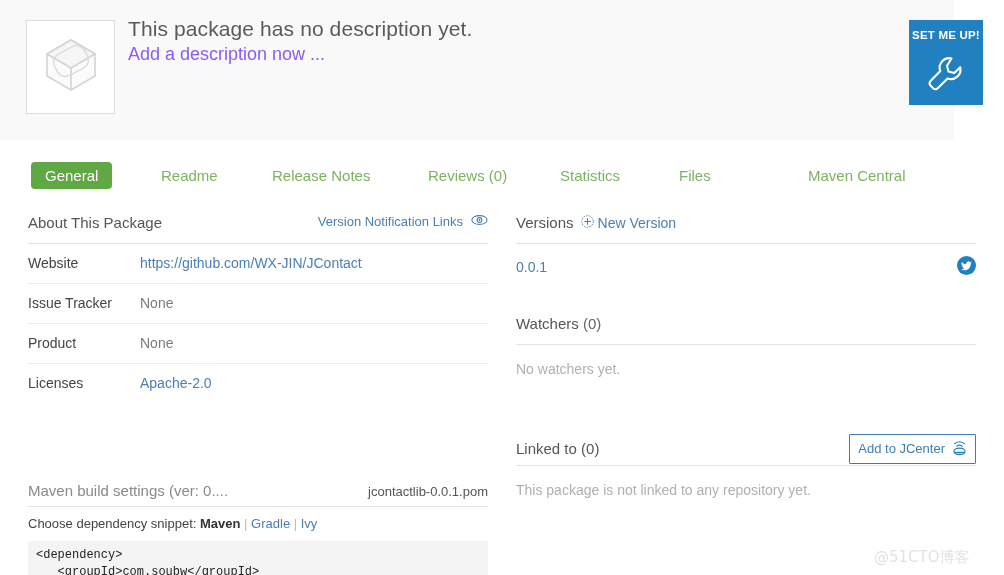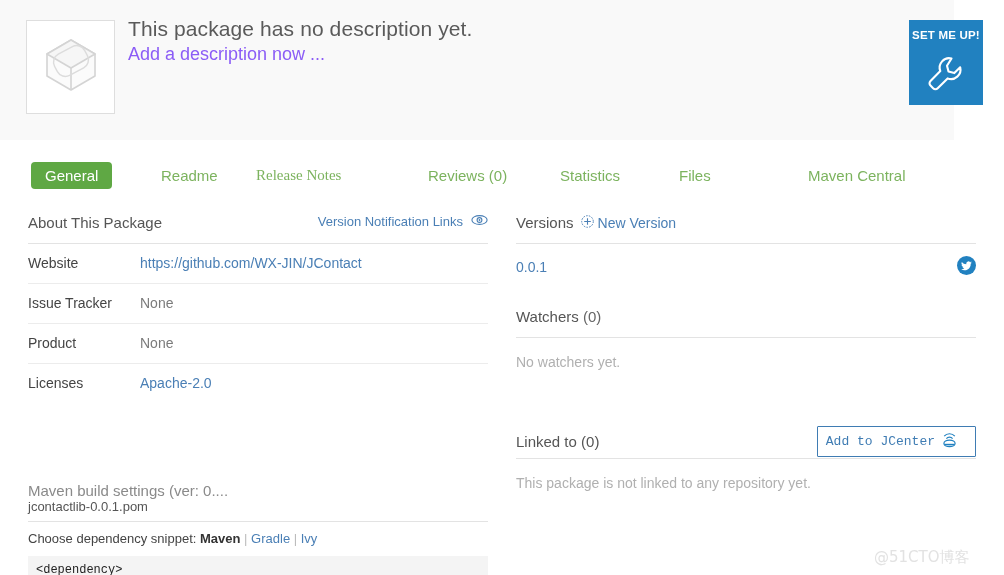--- a/index.html
+++ b/index.html
@@ -91,29 +91,29 @@
     height:40px; padding-top:6px;
   }
   .ver-name { font-size:14px; color:#4a7fb5; cursor:pointer; }
 
   .empty-note { font-size:14px; color:#b0b0b0; padding-top:16px; }
 
   
   .jcenter-btn {
     display:flex; align-items:center; gap:5px;
     border:1px solid #3f7cb3; background:#fff; cursor:pointer;
-    padding:3px 16px 3px 8px; border-radius:1px;font-family:Liberation Mono, monospace;
+    padding:3px 6px 3px 8px; border-radius:1px;
   }
   .jcenter-btn-label { font-size:13px; color:#3f7cb3; white-space:nowrap; }
 
   
   .maven-block { position:absolute; left:28px; top:482px; width:460px; }
   .maven-head {
     display:flex; align-items:baseline; justify-content:space-between;
-    border-bottom:1px solid #e3e3e3; padding-bottom:7px;flex-direction:column;
+    border-bottom:1px solid #e3e3e3; padding-bottom:7px;
   }
   .maven-title { font-size:15px; color:#8a8a8a; white-space:nowrap; }
   .maven-file  { font-size:13px; color:#555555; white-space:nowrap; }
   .snippet-row { padding-top:9px; font-size:13px; color:#444444; white-space:nowrap; }
   .snippet-row .sel { font-weight:bold; color:#333; }
   .snippet-row .opt { color:#4a7fb5; cursor:pointer; }
   .snippet-row .sep { color:#bbb; }
   .code-box {
     margin-top:10px; background:#f4f4f4; width:460px; height:40px;
     overflow:hidden; padding:6px 8px;
@@ -159,21 +159,21 @@
         <svg width="40" height="42" viewBox="0 0 40 42">
           <path d="M25.5 5.5 a9.5 9.5 0 0 0 -11.2 12.6 L4.5 28 a3.2 3.2 0 0 0 0 4.6 l2.6 2.6 a3.2 3.2 0 0 0 4.6 0 l9.9 -9.8 a9.5 9.5 0 0 0 12.6 -11.2 l-5.9 5.9 -5.8 -1.5 -1.5 -5.8 z" fill="none" stroke="#ffffff" stroke-width="2.1" stroke-linejoin="round"></path>
         </svg>
       </span>
     </div>
   </div>
 
   <div class="tabs">
     <div class="tab active" style="left:31px;">General</div>
     <div class="tab" style="left:161px;">Readme</div>
-    <div class="tab" style="left:256px;font-family:Liberation Serif, serif;">Release Notes</div>
+    <div class="tab" style="left:272px;">Release Notes</div>
     <div class="tab" style="left:428px;">Reviews (0)</div>
     <div class="tab" style="left:560px;">Statistics</div>
     <div class="tab" style="left:679px;">Files</div>
     <div class="tab" style="left:808px;">Maven Central</div>
   </div>
 
   <div class="col-left">
 
     <div class="sec-head">
       <span class="sec-title">About This Package</span>
@@ -242,21 +242,21 @@
     <div class="ver-row">
       <span class="ver-name">0.0.1</span>
       <span style="cursor:pointer;">
         <svg width="19" height="19" viewBox="0 0 19 19">
           <circle cx="9.5" cy="9.5" r="9.5" fill="#2181c0"></circle>
           <path d="M14.8 6.4 a4.3 4.3 0 0 1 -1.3 .4 2.2 2.2 0 0 0 1 -1.2 4.4 4.4 0 0 1 -1.4 .6 2.2 2.2 0 0 0 -3.8 2 6.3 6.3 0 0 1 -4.5 -2.3 2.2 2.2 0 0 0 .7 3 2.1 2.1 0 0 1 -1 -.3 2.2 2.2 0 0 0 1.8 2.2 2.2 2.2 0 0 1 -1 0 2.2 2.2 0 0 0 2 1.5 4.4 4.4 0 0 1 -3.2 .9 6.2 6.2 0 0 0 9.6 -5.5 4.4 4.4 0 0 0 1.1 -1.3 z" fill="#ffffff"></path>
         </svg>
       </span>
     </div>
 
-    <div class="sec-head" style="margin-top:24px;">
+    <div class="sec-head" style="margin-top:31px;">
       <span class="sec-title">
         <span>Watchers</span>
         <span class="count">(0)</span>
       </span>
     </div>
     <div class="empty-note">No watchers yet.</div>
 
     <div class="sec-head" style="margin-top:55px; align-items:center; height:34px;">
       <span class="sec-title">Linked to (0)</span>
       <span class="jcenter-btn">

